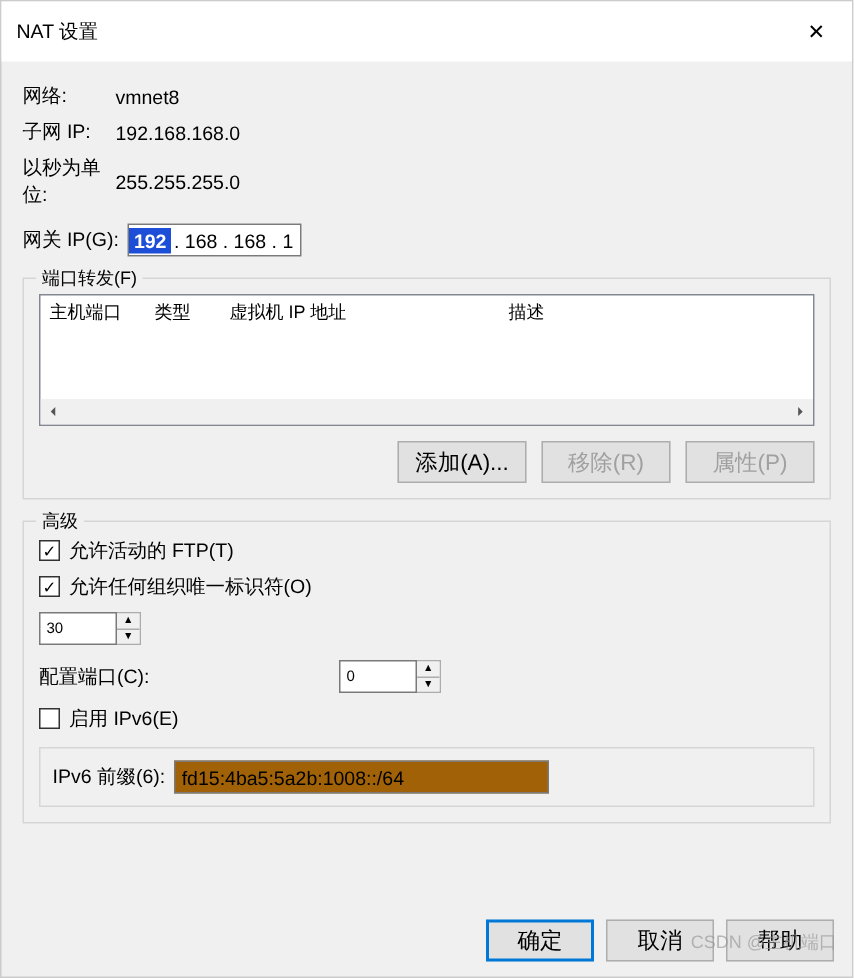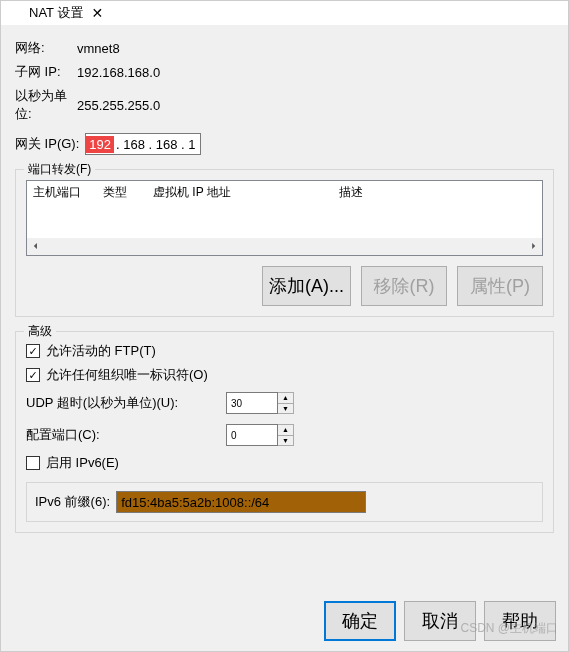--- a/index.html
+++ b/index.html
@@ -1,35 +1,35 @@
 <!DOCTYPE html>
 <html><head>
 <meta charset="utf-8">
 <style>
   * { box-sizing: border-box; font-family: "Microsoft YaHei", "Segoe UI", Tahoma, sans-serif; }
   body { margin: 0; background: #fff; }
   .window { width: 569px; height: 652px; background: #f0f0f0; border: 1px solid #ccc; position: relative; }
-  .titlebar { height: 24px; background: #fff; display: flex; align-items: center; padding: 0 28px; }
+  .titlebar { height: 40px; background: #fff; display: flex; align-items: center; justify-content: space-between; padding: 0 10px; }
   .title { font-size: 13px; }
   .close { font-size: 14px; cursor: pointer; padding: 4px 8px; }
   .content { padding: 14px 14px 0 14px; font-size: 13px; }
   .row { display: flex; align-items: center; margin-bottom: 6px; }
   .lbl { width: 62px; }
   .gateway-row { display: flex; align-items: center; margin-top: 10px; }
   .ip-input { display: inline-flex; align-items: center; border: 1px solid #7a7a7a; background: #fff; height: 22px; font-size: 13px; }
-  .ip-seg-sel { background: #ef4444; color: #fff; padding: 1px 3px; }
+  .ip-seg-sel { background: #1d4ed8; color: #fff; padding: 1px 3px; font-weight: bold; }
   .fieldset { border: 1px solid #d6d6d6; margin-top: 14px; padding: 10px 10px 10px 10px; position: relative; }
   .legend { position: absolute; top: -9px; left: 8px; background: #f0f0f0; padding: 0 4px; font-size: 12px; }
-  .table-box { background: #fff; border: 1px solid #828790; height: 76px; position: relative; overflow: hidden; }
+  .table-box { background: #fff; border: 1px solid #828790; height: 88px; position: relative; overflow: hidden; }
   .thead { display: flex; height: 22px; align-items: center; padding-left: 6px; font-size: 12px; }
   .thead span { margin-right: 6px; }
   .hscroll { position: absolute; bottom: 0; left: 0; right: 0; height: 17px; background: #f0f0f0; display: flex; justify-content: space-between; align-items: center; }
   .sc-btn { width: 17px; height: 17px; display: flex; align-items: center; justify-content: center; font-size: 9px; color: #555; cursor: pointer; }
   .btn-row { display: flex; justify-content: flex-end; gap: 10px; margin-top: 10px; }
-  .btn { min-width: 86px; height: 40px; border: 1px solid #adadad; background: #e1e1e1; font-size: 18px; cursor: pointer; }
+  .btn { min-width: 86px; height: 28px; border: 1px solid #adadad; background: #e1e1e1; font-size: 15px; cursor: pointer; }
   .btn:disabled { color: #a0a0a0; cursor: default; }
   .chk-row { display: flex; align-items: center; margin-bottom: 6px; }
   .chk { width: 14px; height: 14px; border: 1px solid #333; background: #fff; margin-right: 6px; display: inline-flex; align-items: center; justify-content: center; font-size: 11px; }
   .num-input { border: 1px solid #7a7a7a; background: #fff; height: 22px; width: 52px; font-size: 10px; padding: 0 4px; }
   .spin { display: inline-flex; flex-direction: column; border: 1px solid #acacac; border-left: none; height: 22px; width: 16px; }
   .spin div { flex: 1; display: flex; align-items: center; justify-content: center; font-size: 7px; border-bottom: 1px solid #acacac; cursor: pointer; background: #f0f0f0; }
   .spin div:last-child { border-bottom: none; }
   .txt-input { border: 1px solid #7a7a7a; background: #a16207; height: 22px; padding: 0 4px; font-size: 13px; }
   .inner-box { border: 1px solid #d6d6d6; padding: 8px 8px; margin-top: 10px; }
   .bottom-btns { position: absolute; bottom: 10px; right: 12px; display: flex; gap: 8px; }
@@ -95,21 +95,20 @@
       <div class="chk-row">
         <span class="chk">✓</span>
         <span>允许活动的 FTP(T)</span>
       </div>
       <div class="chk-row">
         <span class="chk">✓</span>
         <span>允许任何组织唯一标识符(O)</span>
       </div>
 
       <div class="row" style="margin-top:8px">
-        <span style="width:200px">UDP 超时(以秒为单位)(U):</span>
         <input class="num-input" value="30" style="">
         <span class="spin">
             <div>▲</div>
             <div>▼</div>
           </span>
       </div>
 
       <div class="row" style="margin-top:10px">
         <span style="width:200px">配置端口(C):</span>
         <input class="num-input" value="0" style="">

